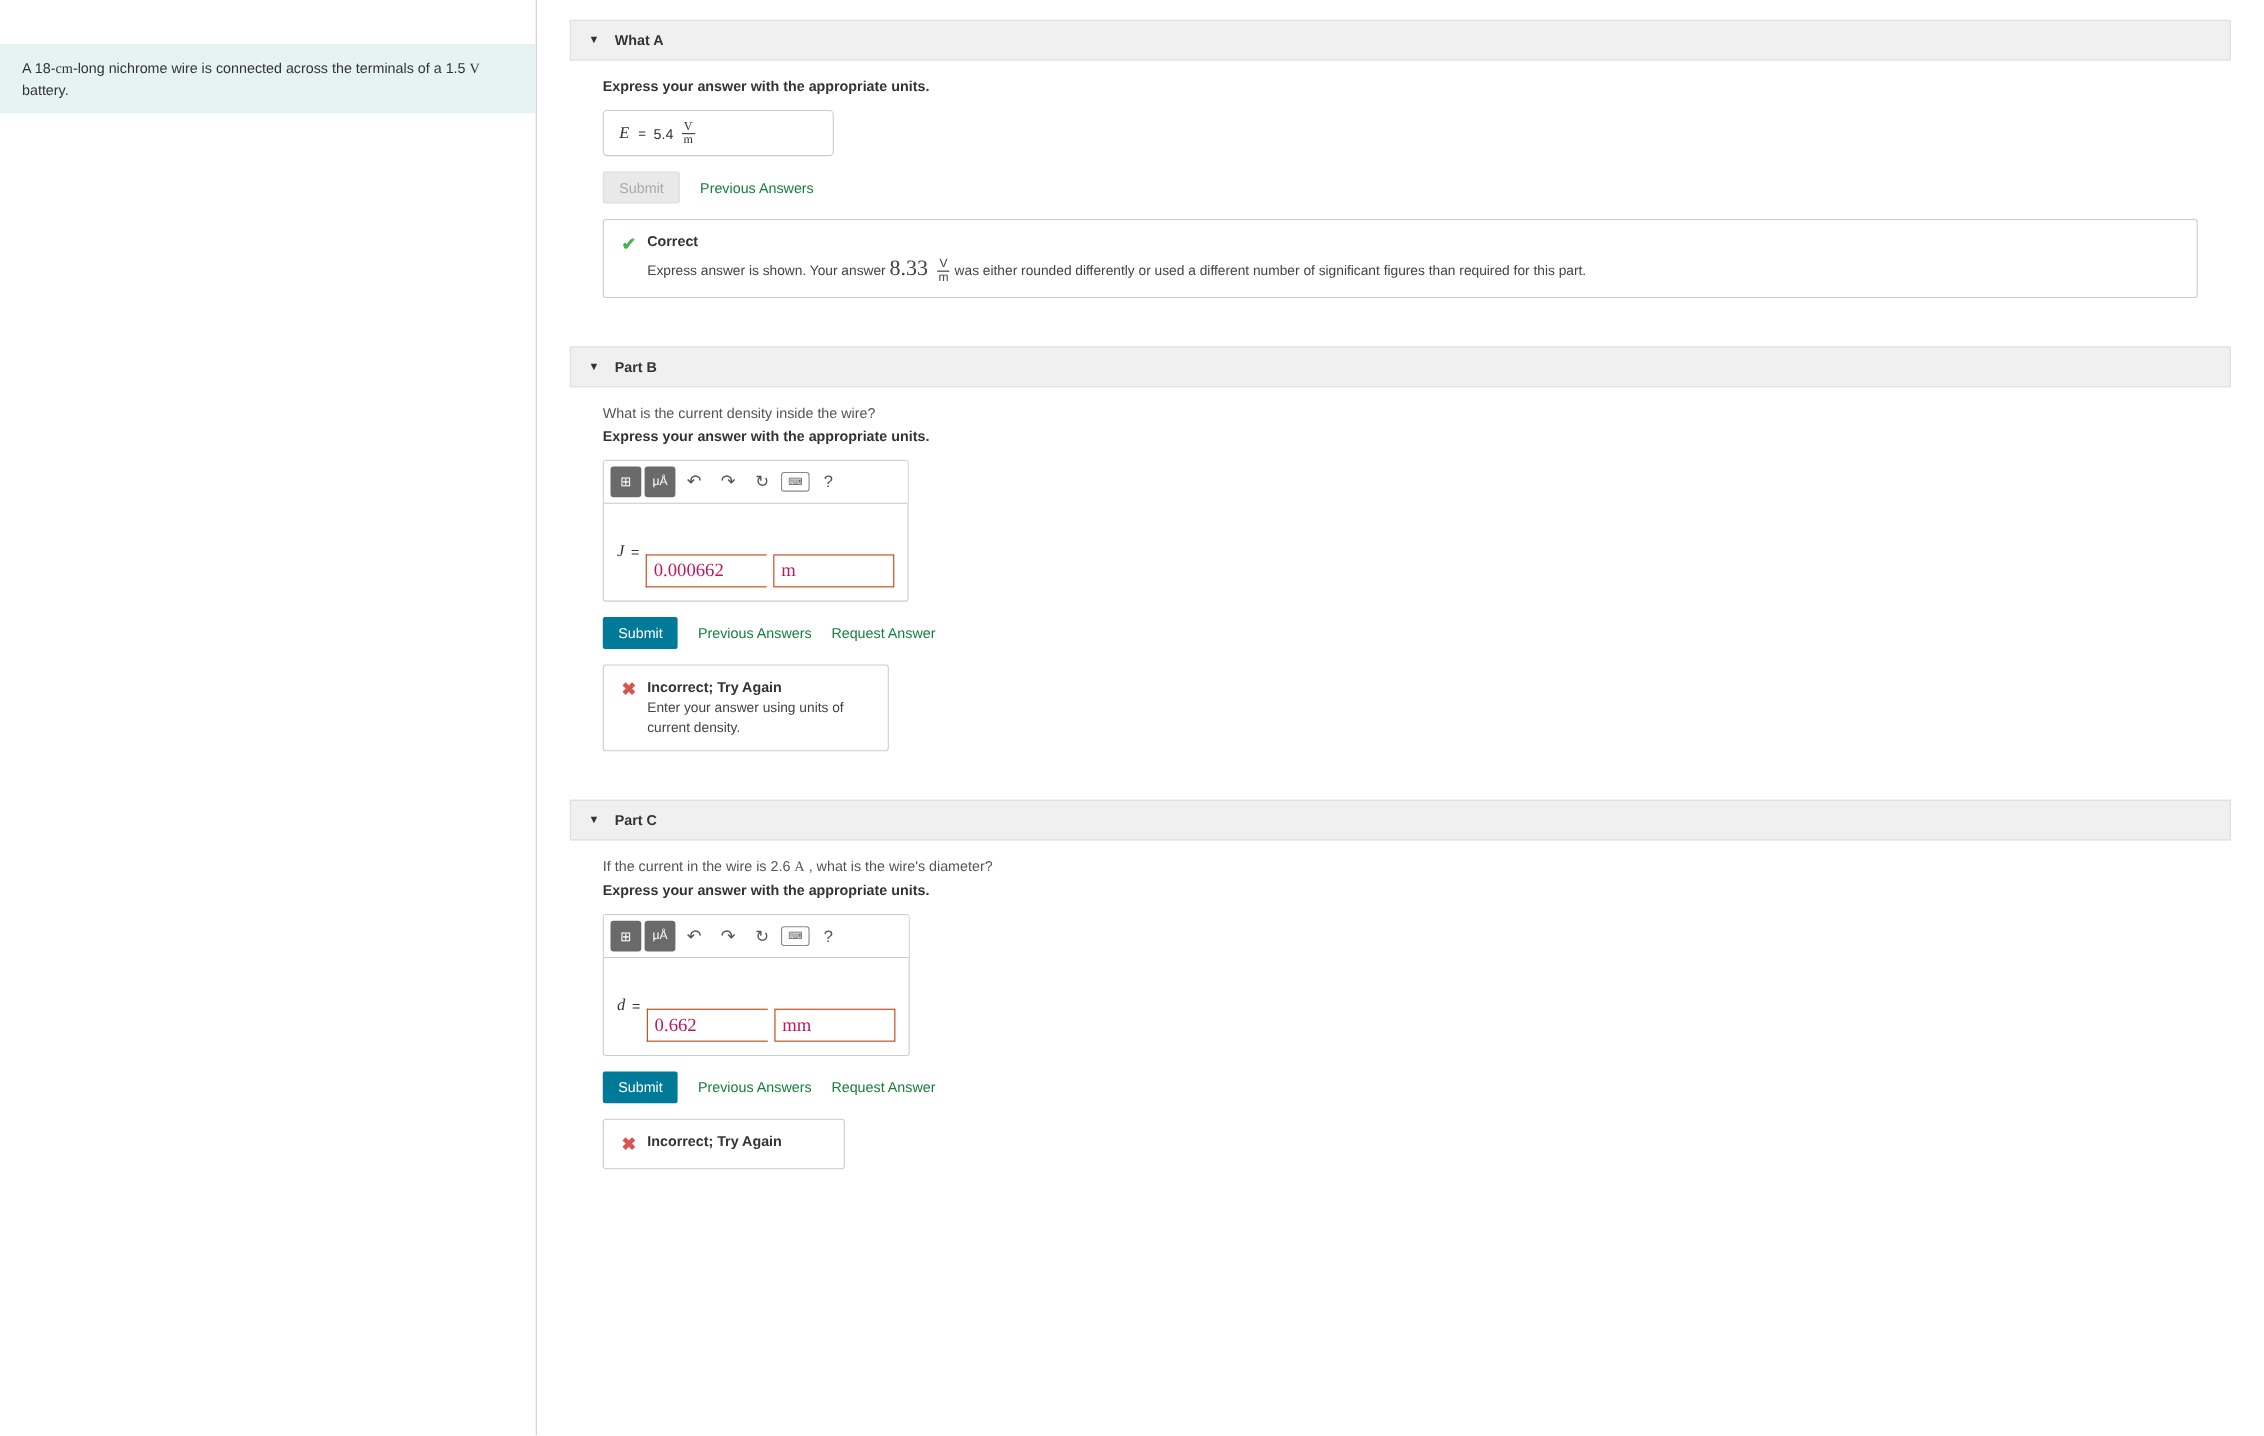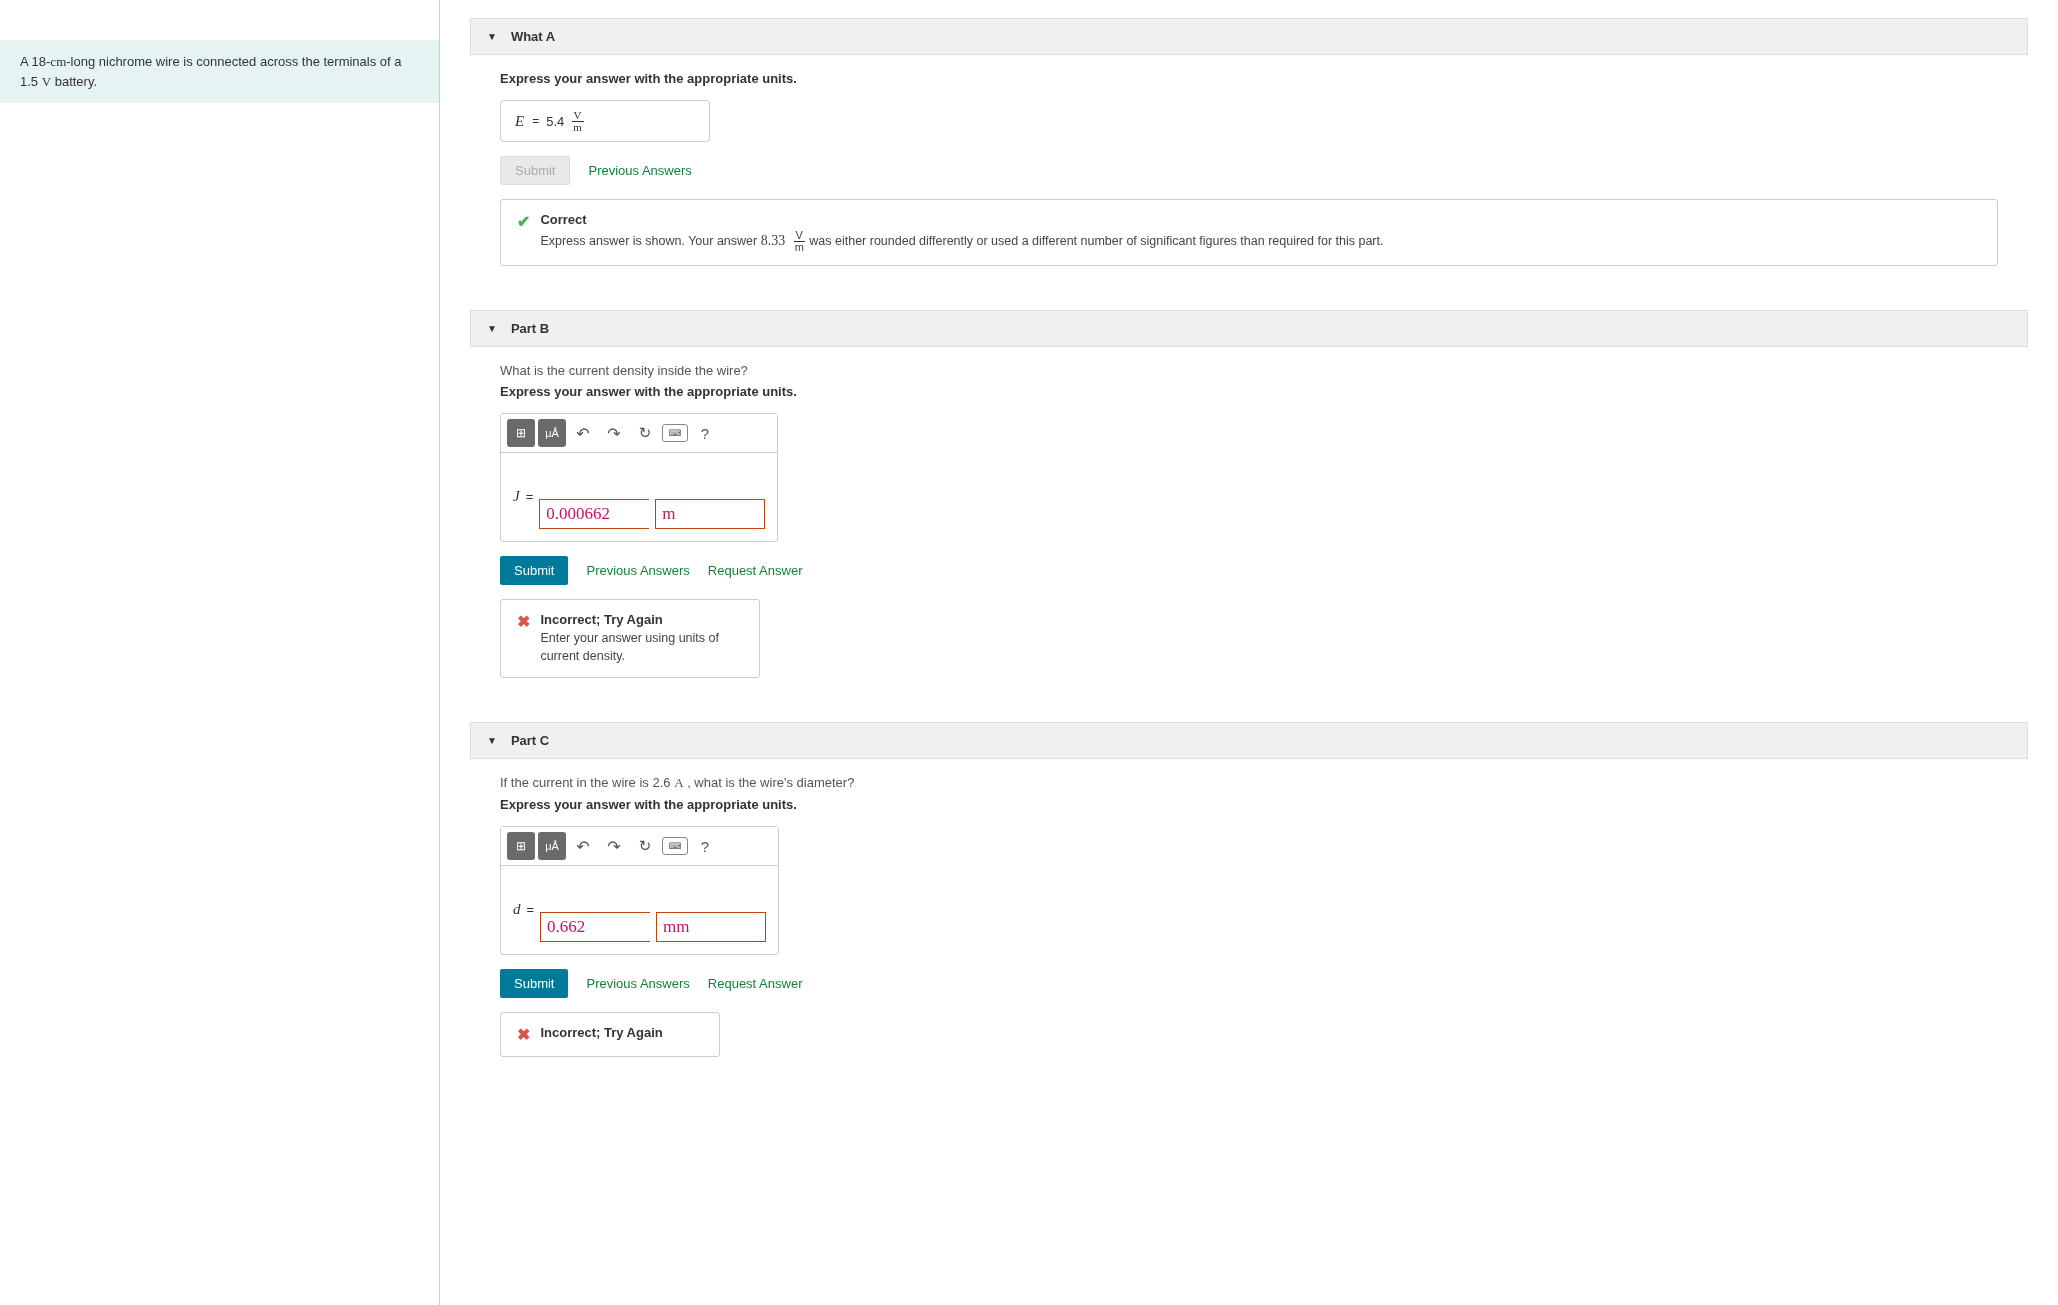--- a/index.html
+++ b/index.html
@@ -5,21 +5,21 @@
     * { box-sizing: border-box; margin: 0; padding: 0; }
     body {
       font-family: Arial, Helvetica, sans-serif;
       font-size: 13px;
       color: #333;
       background: #fff;
       display: flex;
       min-height: 100vh;
     }
     .left-panel {
-      width: 440px;
+      width: 488px;
       padding: 40px 0 0 0;
       border-right: 1px solid #ccc;
     }
     .problem-statement {
       background: #e6f3f3;
       padding: 12px 20px;
       font-size: 13px;
       color: #333;
       line-height: 1.5;
     }
@@ -89,21 +89,21 @@
       display: flex;
       align-items: flex-start;
       gap: 10px;
       max-width: 740px;
     }
     .feedback-box.wide { max-width: 100%; }
     .check-icon { color: #4caf50; font-size: 16px; font-weight: bold; }
     .x-icon { color: #d9534f; font-size: 16px; font-weight: bold; }
     .feedback-title { font-weight: bold; font-size: 13px; }
     .feedback-text { font-size: 12.5px; color: #444; margin-top:3px; line-height:1.4; }
-    .feedback-text .serif { font-family:'Times New Roman', serif; font-size:14px; }
+    .feedback-text .serif { font-family:'Times New Roman', serif; font-size:20px; }
     .input-editor {
       border: 1px solid #ccc;
       border-radius: 3px;
       display: inline-block;
       padding: 0;
       margin-bottom: 14px;
     }
     .toolbar {
       display:flex;
       align-items:center;

